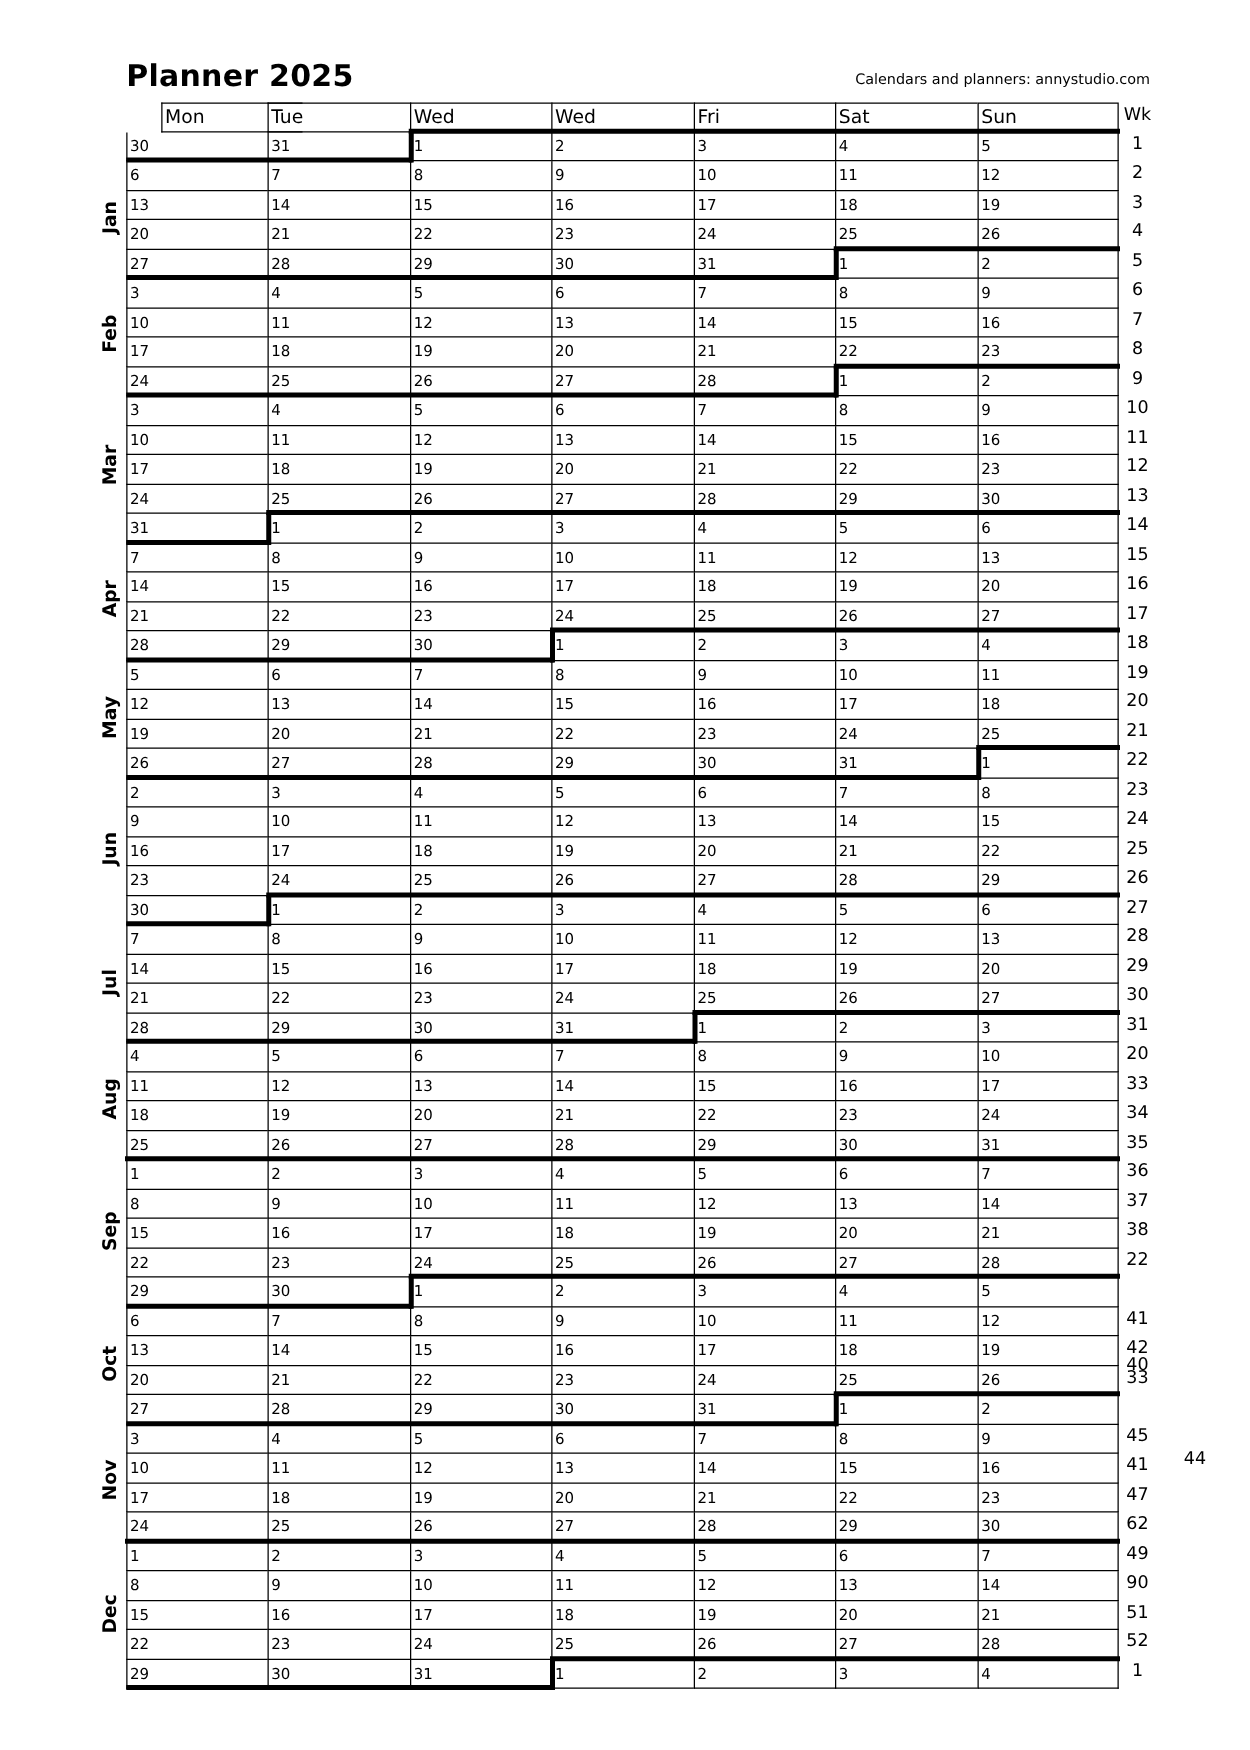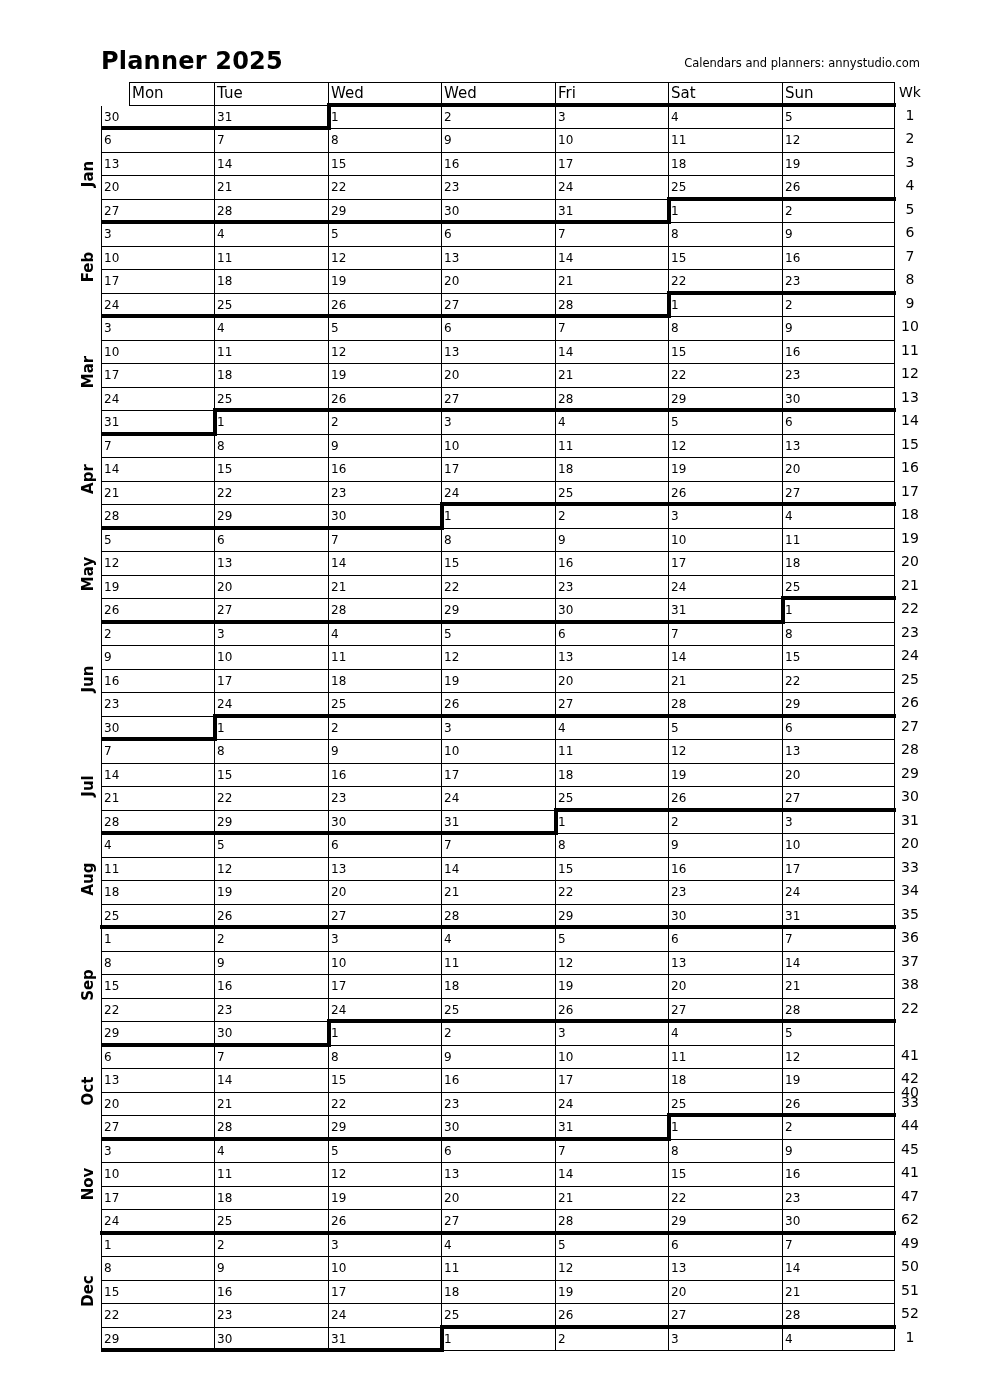--- a/index.html
+++ b/index.html
@@ -585,27 +585,27 @@
     <div class="wk" style="top: 882px;">34</div>
     <div class="wk" style="top: 905.5px;">35</div>
     <div class="wk" style="top: 929px;">36</div>
     <div class="wk" style="top: 952.5px;">37</div>
     <div class="wk" style="top: 976px;">38</div>
     <div class="wk" style="top: 999.5px;">22</div>
     <div class="wk" style="top: 1084px;">40</div>
     <div class="wk" style="top: 1046.5px;">41</div>
     <div class="wk" style="top: 1070px;">42</div>
     <div class="wk" style="top: 1093.5px;">33</div>
-    <div class="wk" style="top: 1117px;">44</div>
+    <div class="wk" style="top: 1159px; margin-left: 46px;">44</div>
     <div class="wk" style="top: 1140.5px;">45</div>
     <div class="wk" style="top: 1164px;">41</div>
     <div class="wk" style="top: 1187.5px;">47</div>
     <div class="wk" style="top: 1211px;">62</div>
     <div class="wk" style="top: 1234.5px;">49</div>
-    <div class="wk" style="top: 1258px;">50</div>
+    <div class="wk" style="top: 1258px;">90</div>
     <div class="wk" style="top: 1281.5px;">51</div>
     <div class="wk" style="top: 1305px;">52</div>
     <div class="wk" style="top: 1328.5px;">1</div>
   </div>
 <div id="months">
     <div class="month-label" style="top: 165px;">Jan</div>
     <div class="month-label" style="top: 258px;">Feb</div>
     <div class="month-label" style="top: 363px;">Mar</div>
     <div class="month-label" style="top: 470px;">Apr</div>
     <div class="month-label" style="top: 565px;">May</div>

